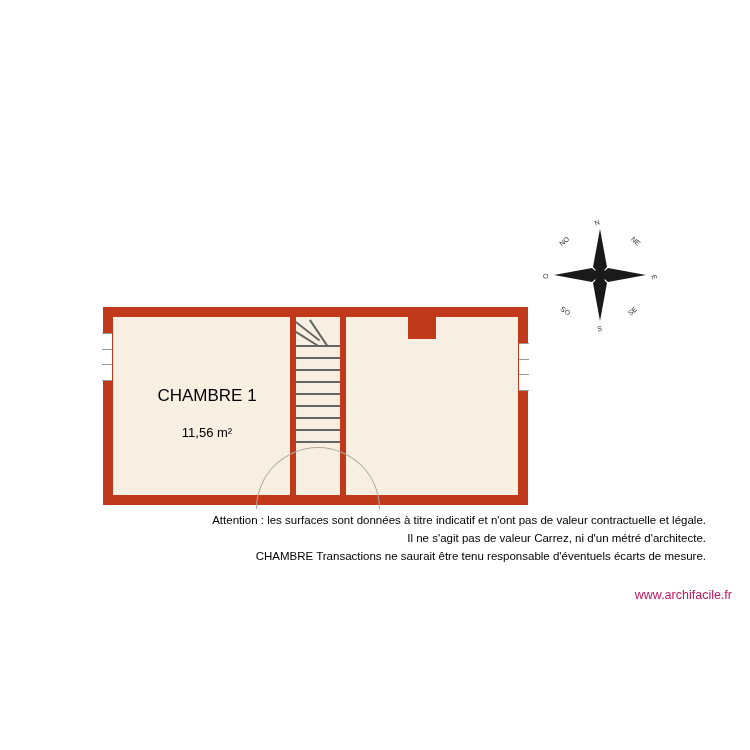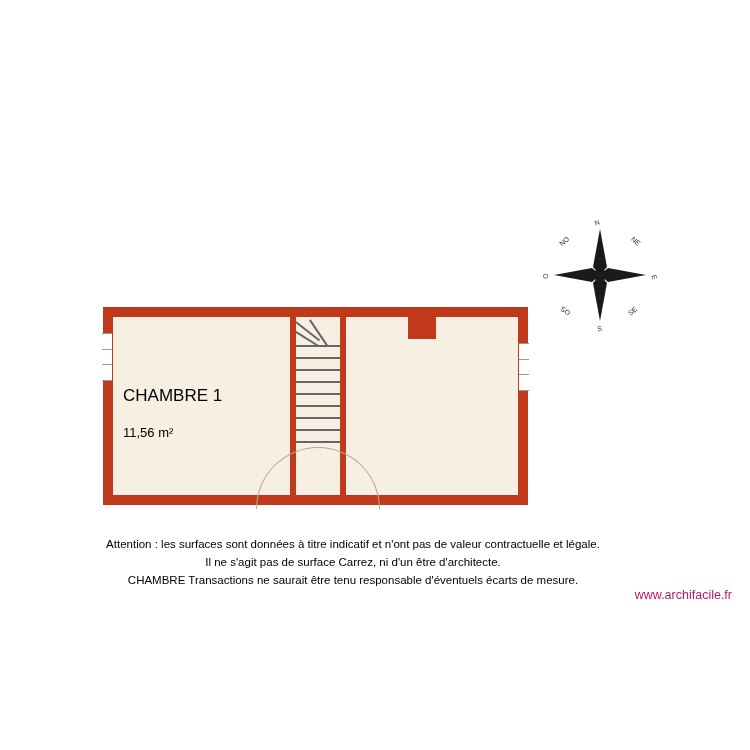--- a/index.html
+++ b/index.html
@@ -138,20 +138,21 @@
   
   .wall-notch {
     position: absolute;
     background: #c0391b;
   }
   #notch-red-block { left: 305px; top: 10px; width: 28px; height: 22px; background:#c0391b; }
 
   
   .room-label {
     position: absolute;
+    text-align: center;
     font-family: "Liberation Sans", sans-serif;
     color: #000;
     line-height: 1.35;
   }
   .room-name { font-size: 17px; }
   .room-area { font-size: 13px; margin-top: 16px; }
 
   #label-chambre1 { left: 20px; top: 78px; width: 168px; }
   #label-chambre2 { left: 245px; top: 78px; width: 180px; }
   #label-palier   { left: 170px; top: 140px; width: 90px; }
@@ -166,25 +167,24 @@
     width: 120px;
     height: 120px;
   }
 
   
   #disclaimer {
     position: absolute;
     left: 0;
     top: 512px;
     width: 706px;
-    text-align: center;
+    text-align: right;
     font-size: 11.5px;
     line-height: 1.55;
     color: #000;
-    margin-top: 24px;
   }
   #disclaimer div { white-space: nowrap; }
 
   
   #site-url {
     position: absolute;
     right: 18px;
     top: 588px;
     font-size: 12.5px;
     color: #be185d;
@@ -264,17 +264,17 @@
         <text x="-36" y="38" text-anchor="middle" transform="rotate(35 -36 38)">SO</text>
         <text x="-52" y="2" text-anchor="middle" transform="rotate(-70 -52 2)">O</text>
         <text x="-34" y="-32" text-anchor="middle" transform="rotate(-42 -34 -32)">NO</text>
       </g>
     </g>
   </svg>
 </div>
 
 <div id="disclaimer">
   <div>Attention : les surfaces sont données à titre indicatif et n'ont pas de valeur contractuelle et légale.</div>
-  <div>Il ne s'agit pas de surface Carrez, ni d'un être d'architecte.</div>
+  <div>Il ne s'agit pas de valeur Carrez, ni d'un métré d'architecte.</div>
   <div>CHAMBRE Transactions ne saurait être tenu responsable d'éventuels écarts de mesure.</div>
 </div>
 
 <div id="site-url">www.archifacile.fr</div>
 
 </body></html>

